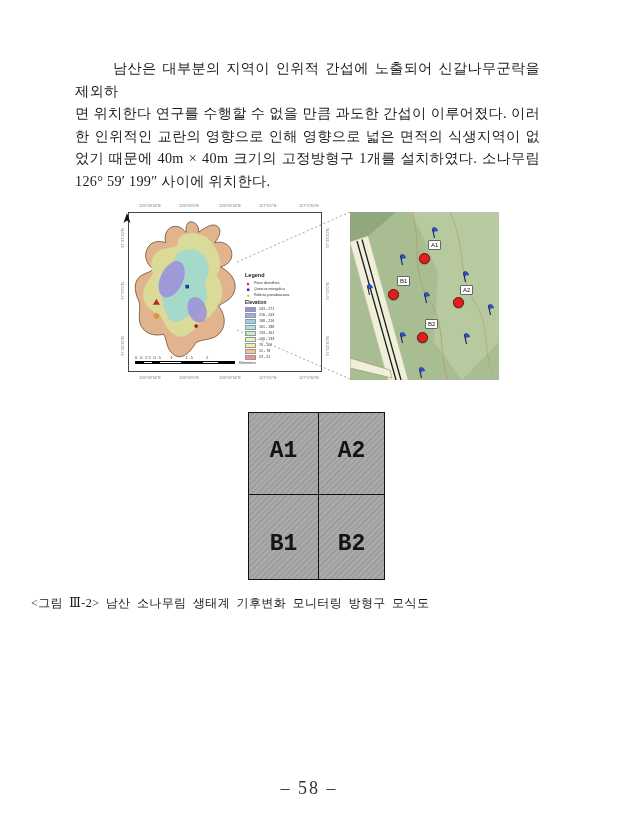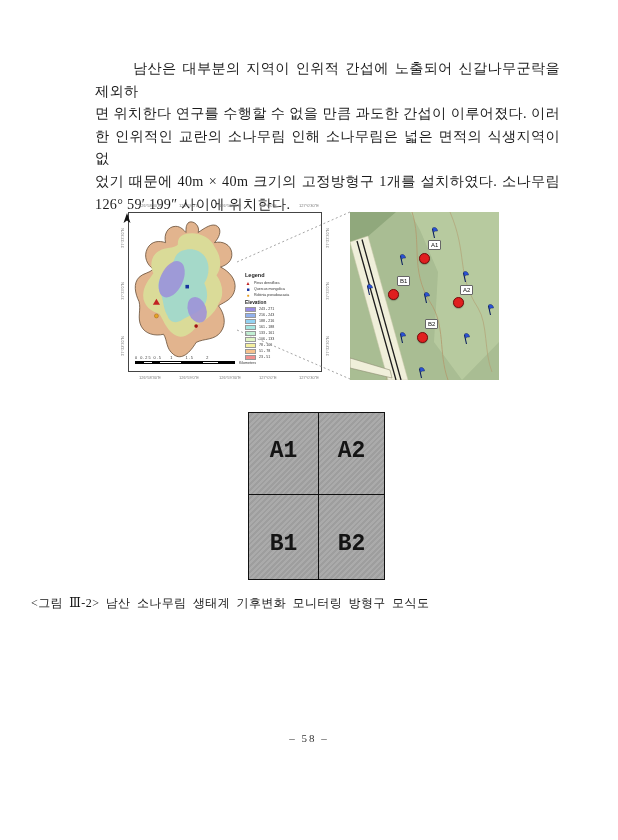--- a/index.html
+++ b/index.html
@@ -2,21 +2,21 @@
 <html><head>
 <meta charset="utf-8">
 <style>
   * { margin:0; padding:0; box-sizing:border-box; }
   html,body { background:#ffffff; }
   .page {
     position:relative; width:618px; height:840px; background:#fff;
     font-family:"Liberation Serif","DejaVu Serif",serif; color:#1b1b1b; overflow:hidden;
   }
   
-  .para { position:absolute; left:75px; top:57px; width:465px; font-size:14.2px; line-height:22.6px; letter-spacing:0.3px;margin-left:20px; }
+  .para { position:absolute; left:75px; top:57px; width:465px; font-size:14.2px; line-height:22.6px; letter-spacing:0.3px; }
   .para .line { text-align:justify; text-align-last:justify; white-space:normal; }
   .para .line.first { text-indent:38px; }
   .para .line.last { text-align-last:left; }
   
   .ovmap { position:absolute; left:103px; top:200px; width:245px; height:188px; }
   .ovframe { position:absolute; left:25px; top:12px; width:194px; height:160px; border:1px solid #444; background:#fff; }
   .tick { position:absolute; font-family:"Liberation Sans",sans-serif; font-size:4px; color:#777; white-space:nowrap; }
   .tick.vert { writing-mode:vertical-rl; transform:rotate(180deg); }
   .north { position:absolute; left:18px; top:13px; width:12px; height:12px; }
   .islandsvg { position:absolute; left:30px; top:20px; width:112px; height:143px; }
@@ -44,31 +44,31 @@
   .plotdot { position:absolute; width:11px; height:11px; border-radius:50%; background:#e01f1f; border:1px solid #7a0c0c; box-shadow:0 0.5px 1px rgba(0,0,0,.4); }
   .plotlabel { position:absolute; background:#fff; border:0.5px solid #666; border-radius:1px; font-family:"Liberation Sans",sans-serif; font-size:6px; line-height:8px; padding:0 2px; color:#111; }
   
   .quadrat { position:absolute; left:248px; top:412px; width:137px; height:168px; display:grid; grid-template-columns:69px 1fr; grid-template-rows:81px 1fr; border:1.5px solid #111; background:#111; gap:1px; }
   .qcell { background:#a6a6a6; background-image:repeating-linear-gradient(135deg, rgba(255,255,255,0.05) 0 2px, rgba(0,0,0,0.05) 2px 4px); display:flex; align-items:center; justify-content:center; }
   .qcell span { font-family:"Liberation Mono","DejaVu Sans Mono",monospace; font-weight:bold; font-size:23px; color:#141414; }
   .qcell.top span { margin-top:-6px; }
   .qcell.bottom span { margin-top:14px; }
   
   .caption { position:absolute; left:0; top:595px; width:618px; font-size:12px; letter-spacing:0.4px; word-spacing:3px; color:#151515;margin-left:31px; }
-  .pagenum { position:absolute; left:0; top:732px; width:618px; text-align:center; font-size:11px; letter-spacing:2px; color:#333; }
+  .pagenum { position:absolute; left:0; top:778px; width:618px; text-align:center; font-size:18px; letter-spacing:2px; color:#333; }
 </style>
 </head>
 <body>
 
 <div class="page">
 
   <div class="para">
     <div class="line first">남산은 대부분의 지역이 인위적 간섭에 노출되어 신갈나무군락을 제외하</div>
     <div class="line">면 위치한다 연구를 수행할 수 없을 만큼 과도한 간섭이 이루어졌다. 이러</div>
-    <div class="line">한 인위적인 교란의 소나무림 인해 소나무림은 넓은 면적의 식생지역이 없</div>
+    <div class="line">한 인위적인 교란의 영향으로 인해 영향으로 넓은 면적의 식생지역이 없</div>
     <div class="line">었기 때문에 40m × 40m 크기의 고정방형구 1개를 설치하였다. 소나무림</div>
     <div class="line last">126° 59′ 199″ 사이에 위치한다.</div>
   </div>
 
   <div class="ovmap">
     <div class="ovframe"></div>
 
     <span class="tick" style="left:36px;  top:3px;">126°58'30"E</span>
     <span class="tick" style="left:76px;  top:3px;">126°59'0"E</span>
     <span class="tick" style="left:116px; top:3px;">126°59'30"E</span>

